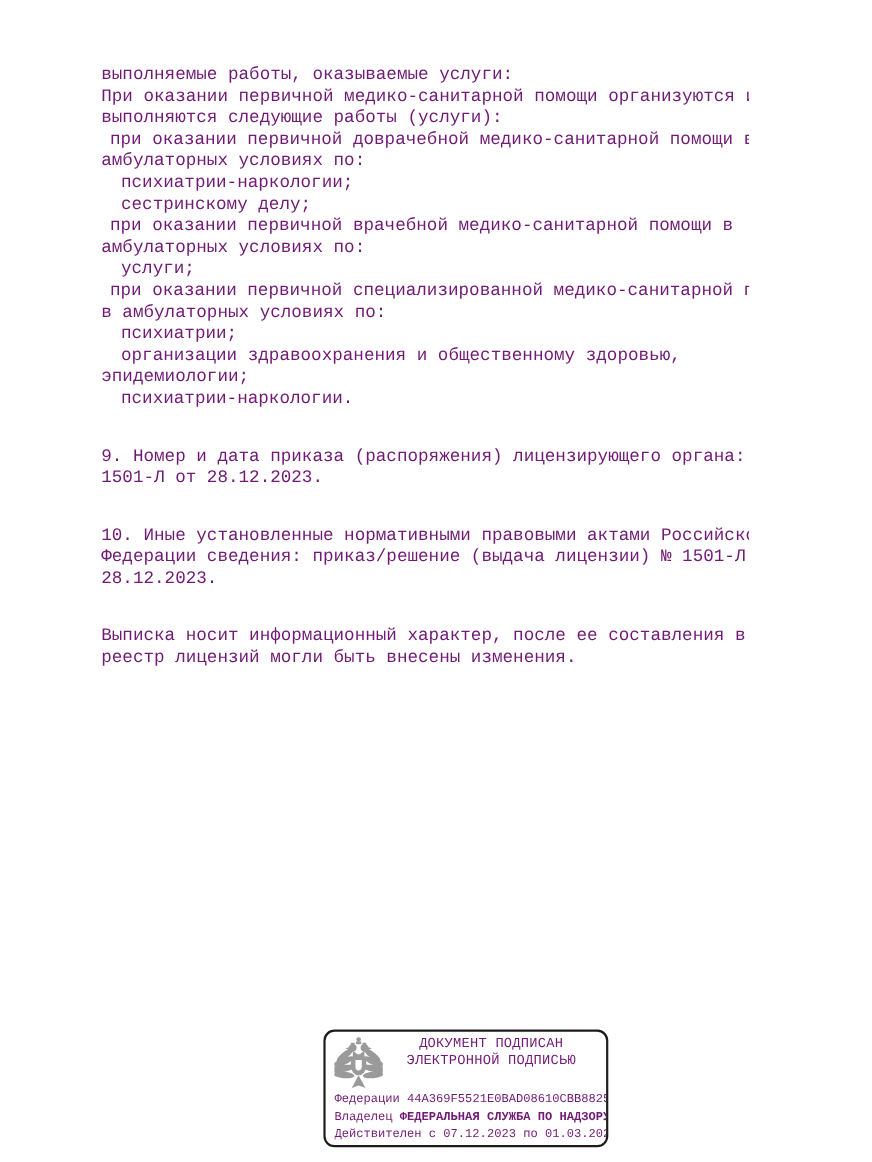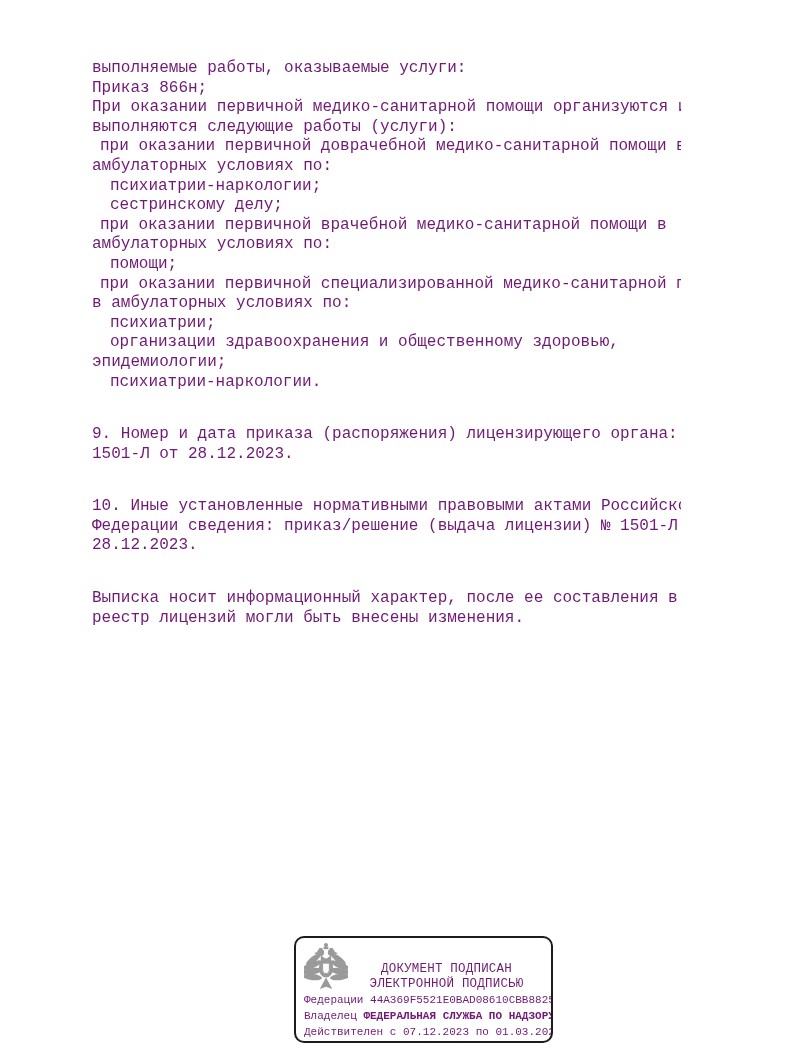--- a/index.html
+++ b/index.html
@@ -34,21 +34,21 @@
     height: 107px;
     box-sizing: border-box;
     border: 2px solid #1c1c1c;
     border-radius: 10px;
     overflow: hidden;
     padding-top: 4px;
     background: #ffffff;
   }
   .stamp-header {
     display: flex;
-    align-items: flex-end;
+    align-items: flex-start;
     height: 50px;
   }
   .emblem {
     flex: 0 0 auto;
     margin-left: 8px;
     width: 44px;
     height: 50px;
     display: inline-block;
   }
   .stamp-title {
@@ -68,27 +68,26 @@
   }
   .stamp-line .val-bold { font-weight: bold; }
 </style>
 </head>
 <body>
 
 <div class="page">
 
   <div class="doc">
     <p>выполняемые работы, оказываемые услуги:</p>
-    <p>Приказ 866н;</p>
     <p>При оказании первичной медико-санитарной помощи организуются и выполняются следующие работы (услуги):</p>
     <p class="item">при оказании первичной доврачебной медико-санитарной помощи в амбулаторных условиях по:</p>
     <p class="sub">психиатрии-наркологии;</p>
     <p class="sub">сестринскому делу;</p>
     <p class="item">при оказании первичной врачебной медико-санитарной помощи в амбулаторных условиях по:</p>
-    <p class="sub">помощи;</p>
+    <p class="sub">услуги;</p>
     <p class="item">при оказании первичной специализированной медико-санитарной помощи в амбулаторных условиях по:</p>
     <p class="sub">психиатрии;</p>
     <p class="sub">организации здравоохранения и общественному здоровью, эпидемиологии;</p>
     <p class="sub">психиатрии-наркологии.</p>
     <p class="gap">9. Номер и дата приказа (распоряжения) лицензирующего органа: № 1501-Л от 28.12.2023.</p>
     <p class="gap">10. Иные установленные нормативными правовыми актами Российской Федерации сведения: приказ/решение (выдача лицензии) № 1501-Л от 28.12.2023.</p>
     <p class="gap">Выписка носит информационный характер, после ее составления в реестр лицензий могли быть внесены изменения.</p>
   </div>
 
   <div class="stamp">

